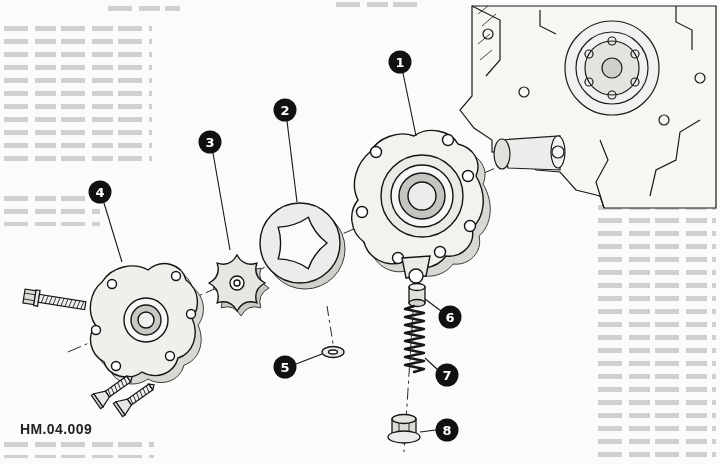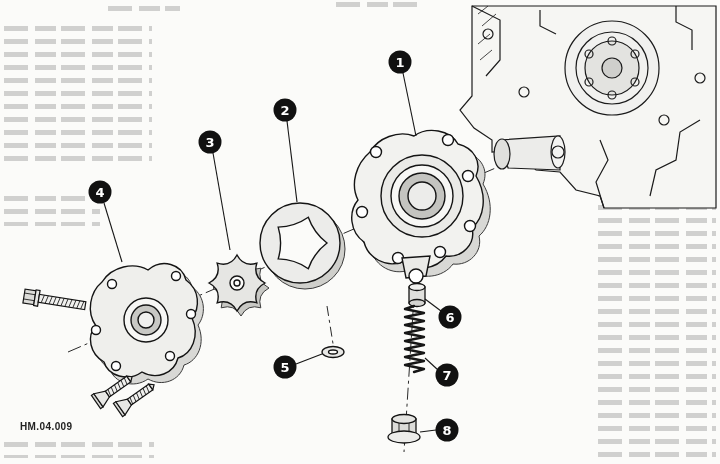--- a/index.html
+++ b/index.html
@@ -22,21 +22,21 @@
     opacity:.55;
   }
   .bleed-left-top   {left:4px;   top:26px;  width:148px; height:142px;}
   .bleed-left-mid   {left:4px;   top:196px; width:96px;  height:30px;}
   .bleed-right      {left:598px; top:166px; width:118px; height:292px;}
   .bleed-bottom-left{left:4px;   top:442px; width:150px; height:16px;}
   .bleed-top-a      {left:108px; top:6px;   width:72px;  height:10px;}
   .bleed-top-b      {left:336px; top:2px;   width:86px;  height:12px;}
   .figure-label{
     position:absolute; left:20px; top:421px;
-    font-size:10px; font-weight:bold; letter-spacing:.4px;
+    font-size:14px; font-weight:bold; letter-spacing:.4px;
     color:#222;
   }
   .callout-num{
     font-family:"DejaVu Sans", sans-serif;
     font-size:13px; font-weight:bold;
     fill:#ffffff; text-anchor:middle;
   }
 </style>
 </head>
 <body>

